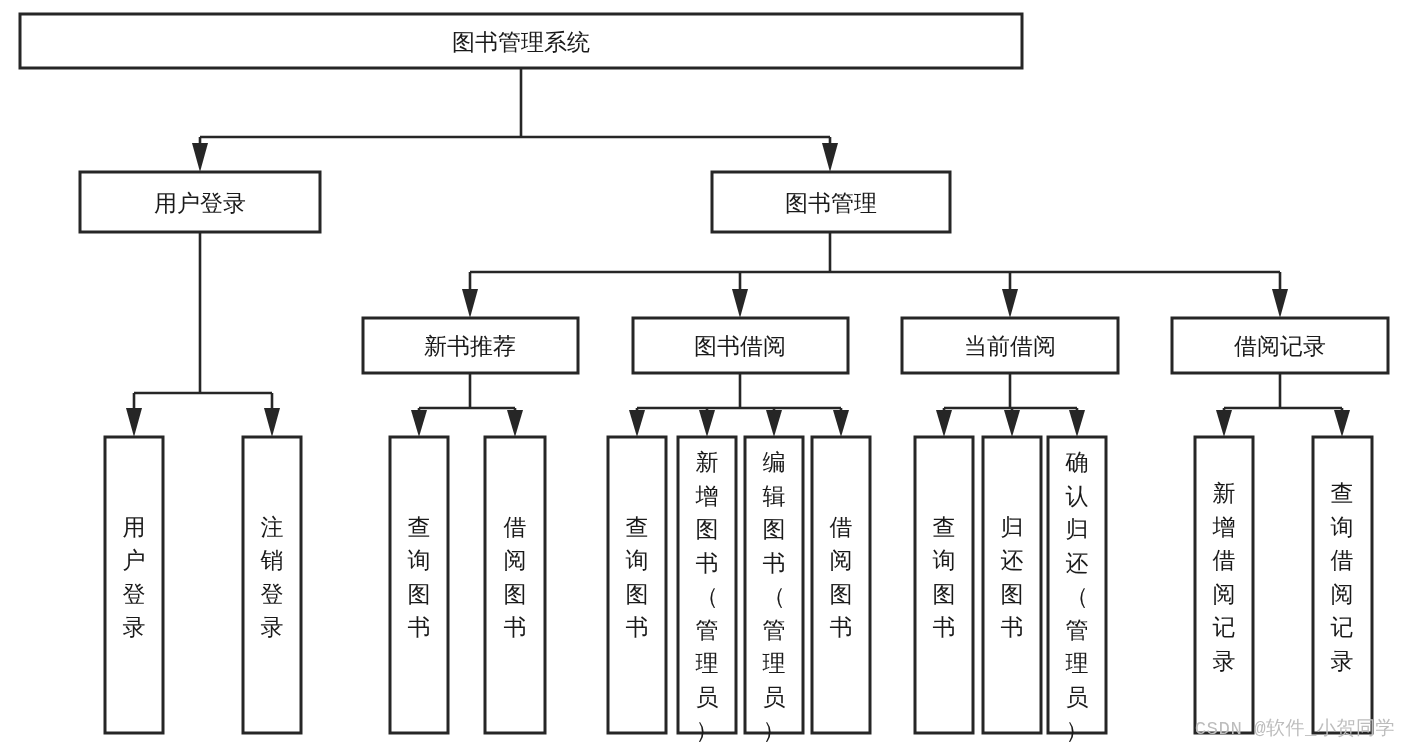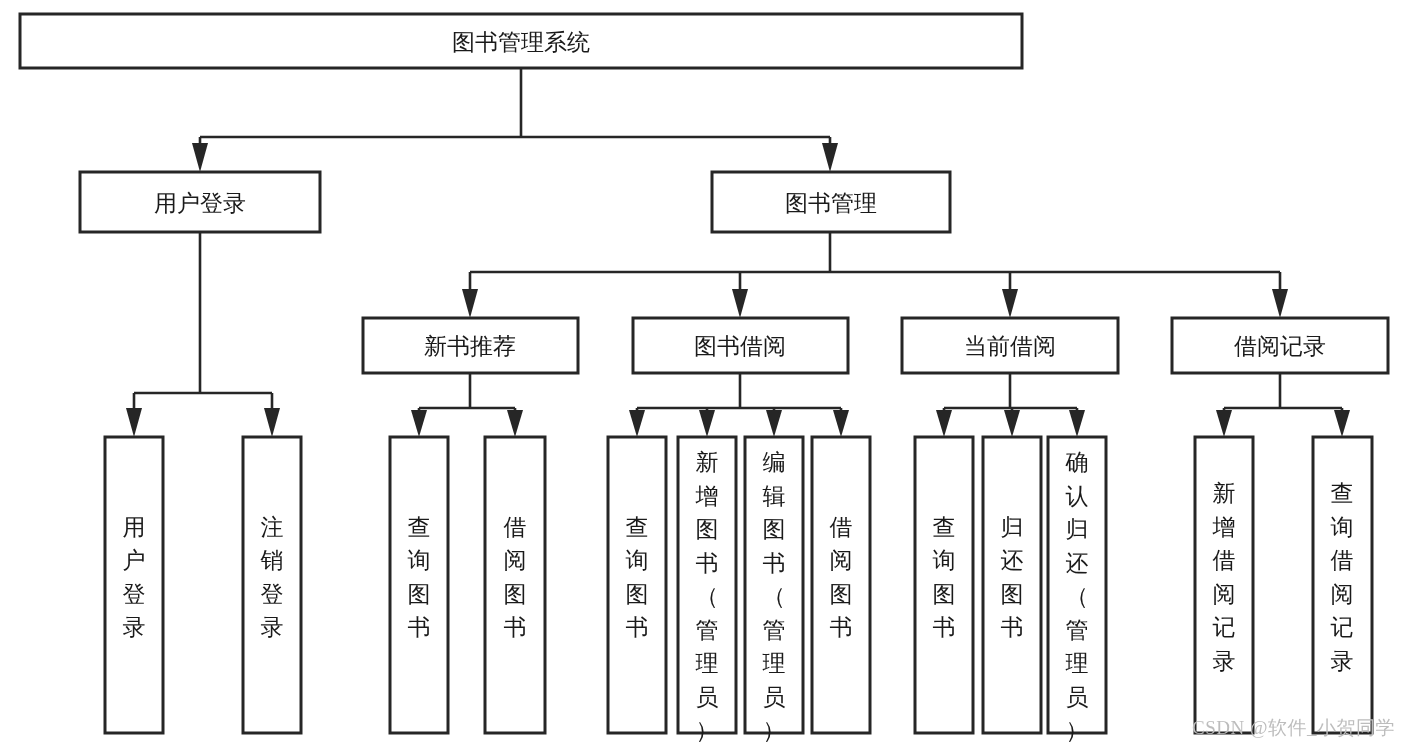--- a/index.html
+++ b/index.html
@@ -44,21 +44,21 @@
     stroke-linecap: butt;
   }
   .arrow-head {
     fill: #262626;
     stroke: none;
   }
   .watermark {
     position: absolute;
     right: 10px;
     bottom: 6px;
-    font-family: Liberation Serif, serif;
+    font-family: Liberation Mono, monospace;
     font-size: 19px;
     color: #bdbdbd;
     white-space: nowrap;
     letter-spacing: 0.5px;
     pointer-events: none;
     text-align: right;
   }
 </style>
 </head>
 <body>

